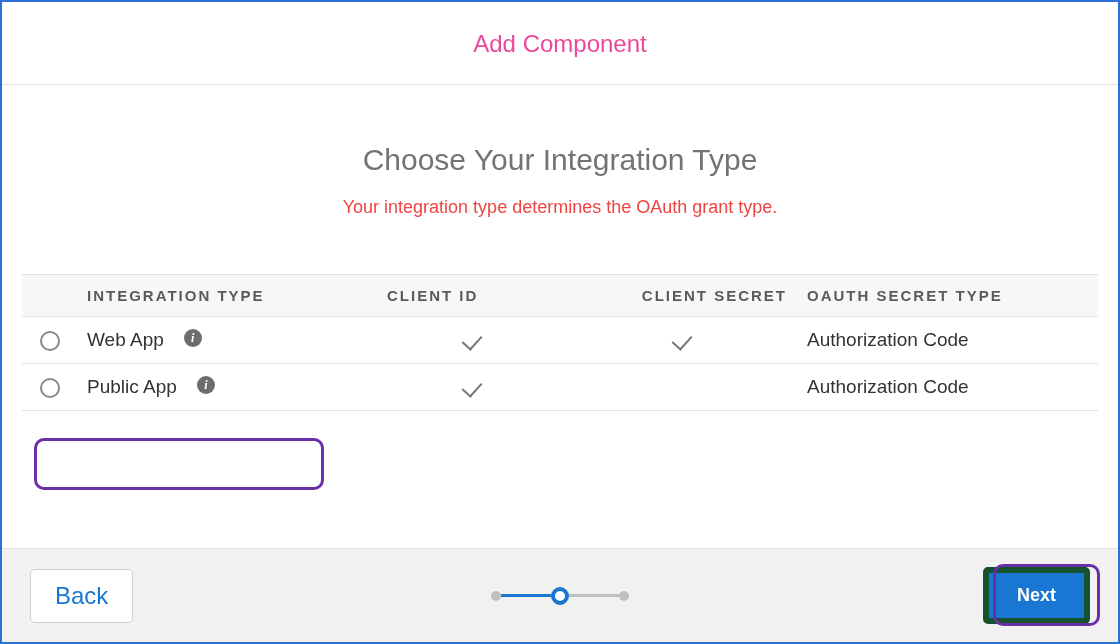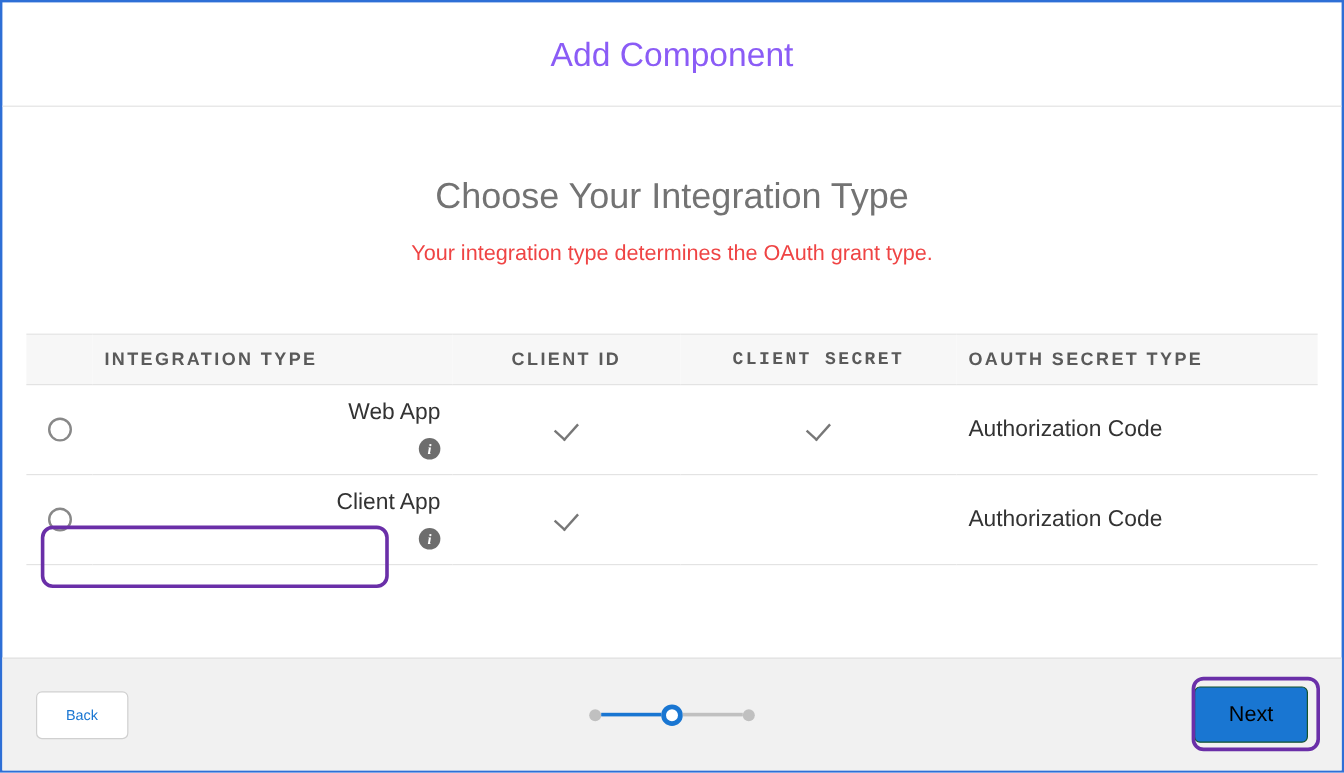--- a/index.html
+++ b/index.html
@@ -19,23 +19,23 @@
     flex-direction: column;
     position: relative;
   }
   .header {
     padding: 28px 0 26px 0;
     text-align: center;
     border-bottom: 1px solid #e3e3e3;
   }
   .header h1 {
     margin: 0;
-    font-size: 28px;
+    font-size: 24px;
     font-weight: 400;
-    color: #8b5cf6;
+    color: #ec4899;
   }
   .sub-header {
     text-align: center;
     padding: 58px 20px 40px 20px;
   }
   .sub-header h2 {
     margin: 0 0 20px 0;
     font-size: 30px;
     font-weight: 400;
     color: #737373;
@@ -60,22 +60,22 @@
   th {
     text-align: left;
     font-size: 15px;
     letter-spacing: 2px;
     color: #5a5a5a;
     font-weight: 600;
     padding: 12px 10px 12px 10px;
   }
   th.col-radio { width: 55px; padding-left: 18px;}
   th.col-type { width: 300px; }
-  th.col-client { width: 190px; text-align: center;}
-  th.col-secret { width: 230px; text-align: center; font-family: Liberation Mono, monospace;}
+  th.col-client { width: 190px; text-align: left;}
+  th.col-secret { width: 230px; text-align: right;}
   th.col-grant { }
   tbody tr {
     border-bottom: 1px solid #e3e3e3;
   }
   td {
     padding: 12px 10px;
     font-size: 19px;
     color: #333;
     vertical-align: middle;
   }
@@ -95,23 +95,22 @@
   .radio.selected::after {
     content: "";
     position: absolute;
     top: 3px; left: 3px;
     width: 10px; height: 10px;
     background: #1976d2;
     border-radius: 50%;
   }
   .type-cell {
     display: flex;
-    align-items: flex-end;
-    gap: 10px;
-    flex-direction: column;
+    align-items: flex-start;
+    gap: 20px;
   }
   .info-icon {
     width: 18px; height: 18px;
     border-radius: 50%;
     background: #6d6d6d;
     color: #fff;
     font-size: 12px;
     font-weight: bold;
     display: inline-flex;
     align-items: center;
@@ -158,32 +157,33 @@
     align-items: center;
     justify-content: space-between;
     padding: 0 28px;
     position: relative;
   }
   .btn-back {
     background: #fff;
     border: 1px solid #d0d0d0;
     border-radius: 5px;
     color: #1976d2;
-    font-size: 12px;
+    font-size: 24px;
     padding: 12px 24px;
     cursor: pointer;
   }
   .btn-next {
     background: #1976d2;
-    border: 1px solid #14532d;
+    border: 6px solid #14532d;
     border-radius: 5px;
-    color: #000000;
+    color: #ffffff;
     font-size: 18px;
     padding: 12px 28px;
     cursor: pointer;
+    font-weight: bold;
   }
   .stepper {
     position: absolute;
     left: 50%;
     top: 50%;
     transform: translate(-50%, -50%);
     display: flex;
     align-items: center;
     gap: 0;
   }
@@ -239,21 +239,21 @@
             </div>
           </td>
           <td class="check-cell"><span class="check"></span></td>
           <td class="check-cell"><span class="check"></span></td>
           <td>Authorization Code</td>
         </tr>
         <tr>
           <td class="radio-cell"><span class="radio"></span></td>
           <td>
             <div class="type-cell">
-              <span>Client App</span>
+              <span>Public App</span>
               <span class="info-icon">i</span>
             </div>
           </td>
           <td class="check-cell"><span class="check"></span></td>
           <td class="check-cell"></td>
           <td>Authorization Code</td>
         </tr>
       </tbody>
     </table>
   </div>

